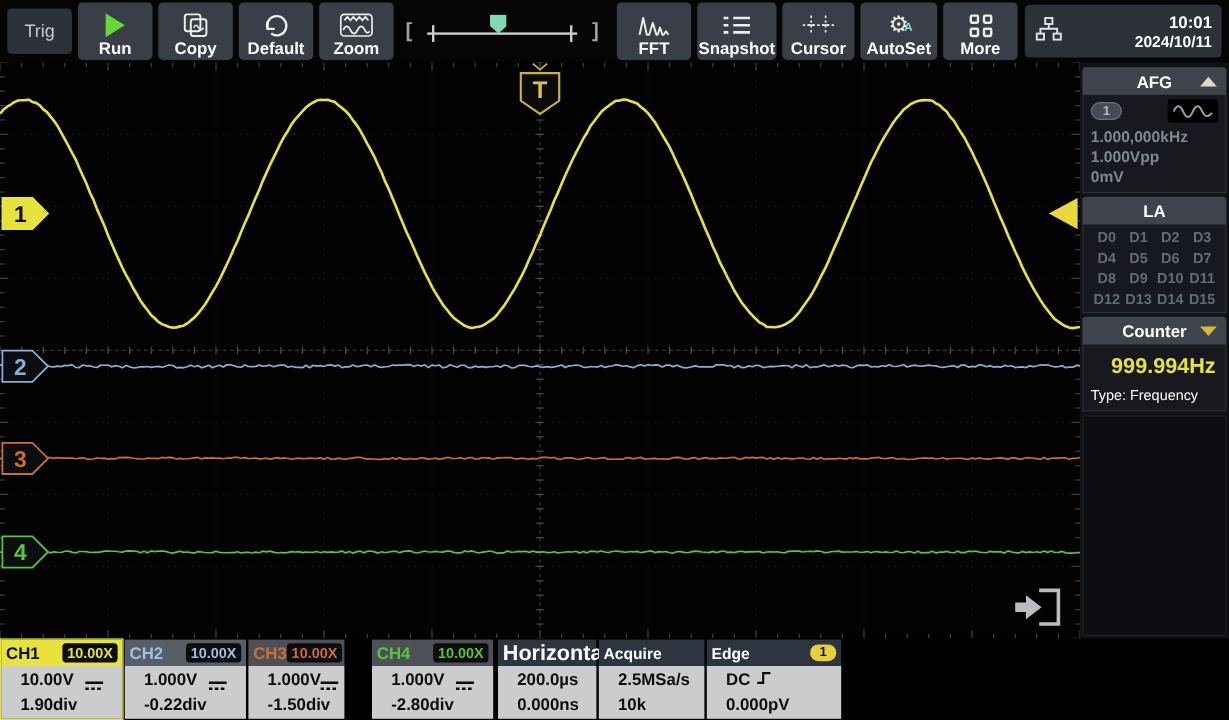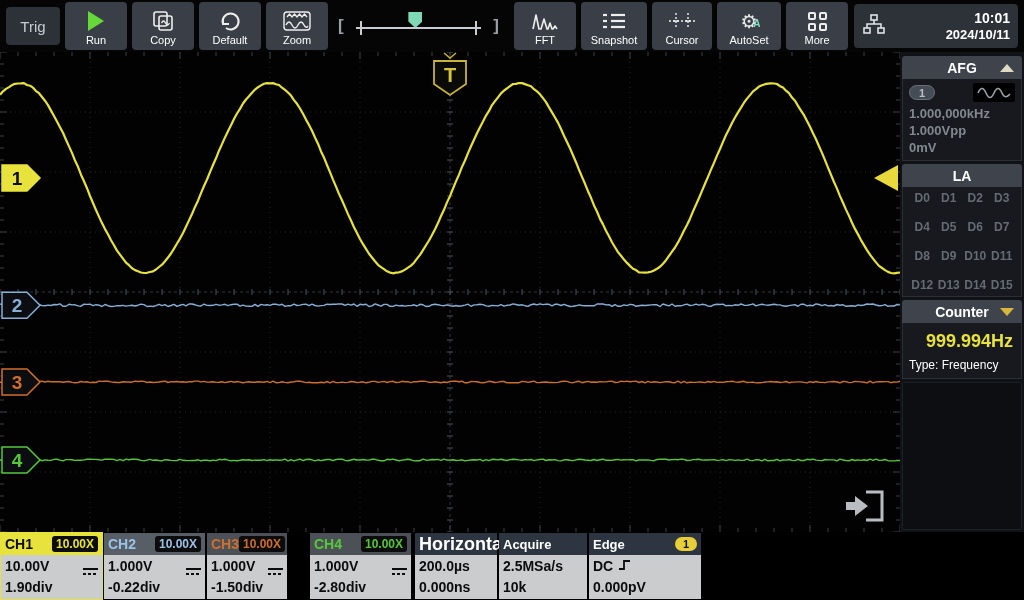--- a/index.html
+++ b/index.html
@@ -8,21 +8,21 @@
 
   
   .toolbar { position:absolute; left:0; top:0; width:1024px; height:52px; background:#050505;
              display:flex; align-items:center; }
   .trig-box { width:54px; height:38px; margin-left:6px; background:#2d3138; border-radius:4px;
               color:#c7cbd1; font-size:15px; display:flex; align-items:center; justify-content:center; }
   .tbtn { width:62px; height:48px; margin-left:5px; background:#3a3f47; border-radius:4px;
           display:flex; flex-direction:column; align-items:center; justify-content:flex-end;
           padding-bottom:3px; cursor:pointer; }
   .tbtn .ticon { height:24px; display:flex; align-items:center; justify-content:center; }
-  .tbtn .tlabel { color:#fff; font-size:11px; font-weight:normal; line-height:14px; }
+  .tbtn .tlabel { color:#fff; font-size:14px; font-weight:bold; line-height:14px; }
   .play-tri { width:0; height:0; border-left:16px solid #66d83a; border-top:10px solid transparent;
               border-bottom:10px solid transparent; }
   .gear-wrap { position:relative; color:#e8e8e8; font-size:19px; line-height:19px; }
   .gear-a { position:absolute; right:-3px; bottom:-2px; color:#7fe0c4; font-size:10px; font-weight:bold; }
   .more-grid { display:grid; grid-template-columns:8px 8px; grid-gap:3px; }
   .more-grid span { width:8px; height:8px; border:2px solid #eee; border-radius:2px; }
 
   
   .hslider { flex:1; height:48px; position:relative; margin:0 6px; }
   .hs-brk { position:absolute; top:14px; color:#9aa0a6; font-size:17px; font-weight:bold; }
@@ -55,35 +55,35 @@
               border-top:8px solid #d8b83c; }
   .pbody { background:#17191e; border:1px solid #2a2e35; border-top:none; padding:4px 6px; }
 
   .afg-row { display:flex; justify-content:space-between; align-items:center; margin-bottom:3px; }
   .afg-badge { width:26px; height:15px; background:#464c55; border:1px solid #6a717a; border-radius:8px;
                color:#b9bec5; font-size:11px; font-weight:bold; text-align:center; line-height:14px; }
   .afg-wave { width:42px; height:19px; background:#000; border-radius:2px; display:flex;
               align-items:center; justify-content:center; }
   .afg-line { color:#82888f; font-size:13px; font-weight:bold; line-height:17px; }
 
-  .la-grid { display:grid; grid-template-columns:repeat(4,1fr); row-gap:15px; }
+  .la-grid { display:grid; grid-template-columns:repeat(4,1fr); row-gap:3px; }
   .la-grid span { color:#646b73; font-size:12px; font-weight:bold; text-align:center; cursor:pointer; }
 
   .counter-val { color:#e8e33c; font-size:18px; font-weight:bold; text-align:right; padding:4px 2px 6px 0; }
   .counter-type { color:#fff; font-size:12px; padding-bottom:2px; }
   .filler { flex:1; background:#0c0e11; border:1px solid #1d2026; border-radius:2px; }
 
   
   .bottombar { position:absolute; left:0; top:532px; width:1024px; height:68px; background:#000; }
   .infobox { position:absolute; top:1px; height:66px; }
   .ibhead { height:22px; display:flex; align-items:center; padding:0 4px; justify-content:space-between; }
   .ibhead .chname { font-size:14px; font-weight:bold; }
   .probe-badge { background:#0c0c0c; border-radius:3px; font-size:12px; font-weight:bold; padding:1px 4px; }
   .ibbody { height:44px; background:#caccce; color:#0c0c0c; font-size:14px; font-weight:bold;
-            padding:1px 4px; display:flex; flex-direction:column; justify-content:space-evenly; }
+            padding:1px 16px; display:flex; flex-direction:column; justify-content:space-evenly; }
   .ibrow { display:flex; align-items:center; justify-content:space-between; line-height:19px; }
   .dc-icon { width:15px; height:9px; display:inline-block; }
   .hdark { background:#2d3540; color:#fff; justify-content:flex-start; gap:6px; }
   .edge-badge { background:#e8cf3a; color:#111; border-radius:8px; font-size:11px; font-weight:bold;
                 padding:0 8px; height:14px; line-height:14px; margin-left:auto; }
 </style>
 </head>
 <body>
 
 <div class="toolbar">

